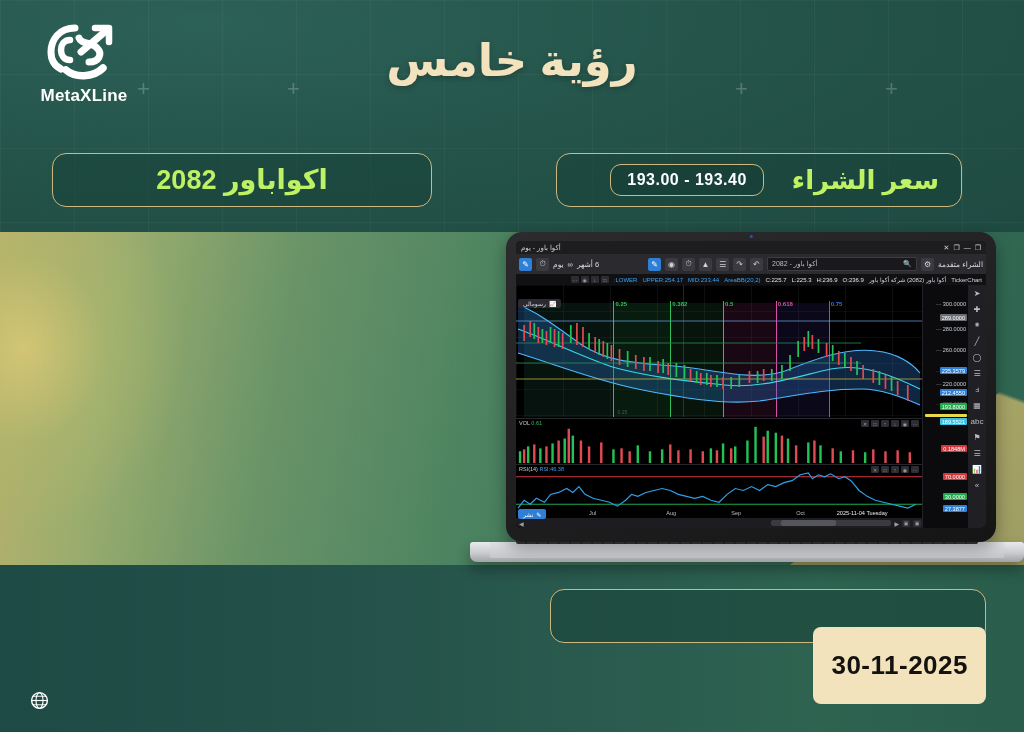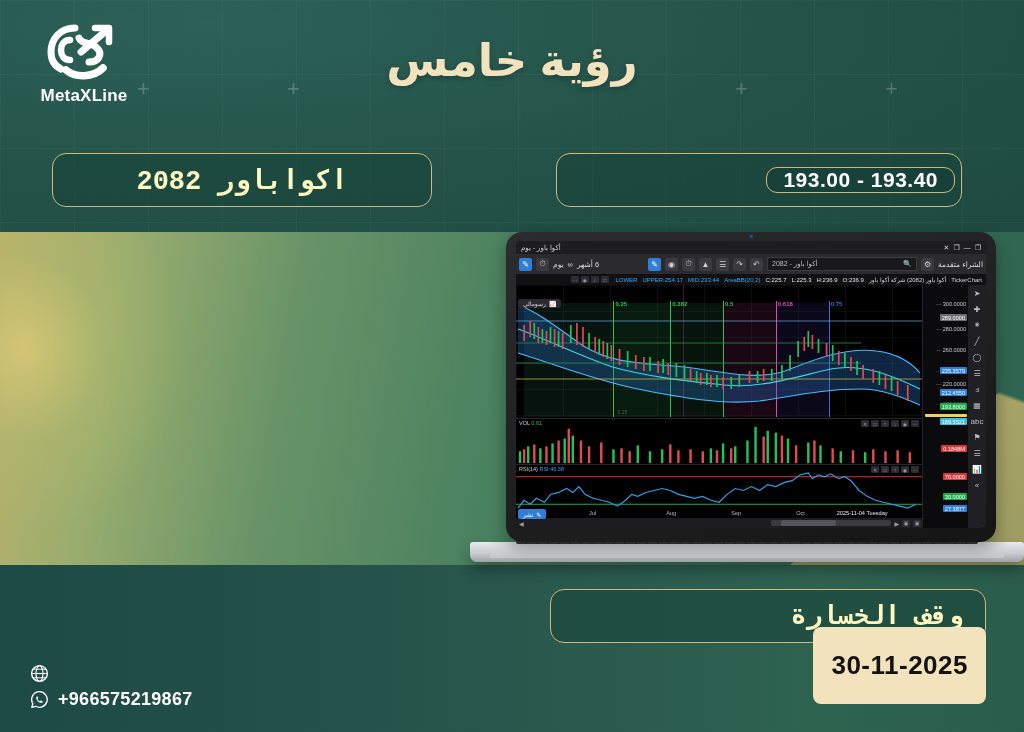--- a/index.html
+++ b/index.html
@@ -64,26 +64,26 @@
     text-shadow:0 2px 6px rgba(0,0,0,.25);
   }
 
   
   .pill{
     position:absolute; height:54px; border:1.6px solid #cdb97f; border-radius:14px;
     background:rgba(23,66,57,.55);
     display:flex; align-items:center; direction:rtl;
   }
   .pill .pl-label{
-    color:#fef9c3; font-size:26px; font-weight:bold; padding:0 22px; white-space:nowrap;font-family:Liberation Mono, monospace;
+    color:#bef264; font-size:26px; font-weight:bold; padding:0 22px; white-space:nowrap;
   }
   .pill .pl-value{
-    height:26px; margin:0 6px; border:1.4px solid #cdb97f; border-radius:11px;
+    height:32px; margin:0 6px; border:1.4px solid #cdb97f; border-radius:11px;
     display:flex; align-items:center; justify-content:center; padding:0 16px;
-    color:#fff; font-size:21px; font-weight:bold; letter-spacing:.5px;
+    color:#fff; font-size:16px; font-weight:bold; letter-spacing:.5px;
     background:rgba(20,60,52,.5); direction:ltr;
   }
   #pill-symbol{ right:592px; top:153px; width:380px; justify-content:center; }
   #pill-symbol .pl-label{ font-size:27px; }
   #pill-buy{ right:62px; top:153px; width:406px; }
   #pill-stop{ right:38px; top:589px; width:436px; }
   #pill-stop .pl-value{ font-size:26px; height:44px; }
 
   
   #targets{ position:absolute; right:60px; top:240px; width:390px; }
@@ -275,25 +275,25 @@
   <div class="logo-word">MetaXLine</div>
 </div>
 
 <div id="title">رؤية خامس</div>
 
 <div class="pill" id="pill-symbol">
   <span class="pl-label">اكواباور 2082</span>
 </div>
 
 <div class="pill" id="pill-buy">
+  <span class="pl-label">سعر الشراء</span>
   <span class="pl-value">193.00 - 193.40</span>
 </div>
 
 <div class="pill" id="pill-stop">
-  <span class="pl-label">وقف الخسارة</span>
 </div>
 
 <div id="targets">
   <div class="trow">
     <span class="tlabel">هدف أول</span>
     <span class="tsep"></span>
     <span class="tvalue">197.50</span>
   </div>
   <div class="trow">
     <span class="tlabel">هدف ثاني</span>
@@ -340,27 +340,20 @@
 
 <div id="footer">
   <div class="fline">
     <svg width="19" height="19" viewBox="0 0 20 20">
       <circle cx="10" cy="10" r="8.3" stroke="#fff" stroke-width="1.5" fill="none"></circle>
       <ellipse cx="10" cy="10" rx="3.7" ry="8.3" stroke="#fff" stroke-width="1.2" fill="none"></ellipse>
       <line x1="1.7" y1="10" x2="18.3" y2="10" stroke="#fff" stroke-width="1.2"></line>
       <line x1="3" y1="5.5" x2="17" y2="5.5" stroke="#fff" stroke-width="1"></line>
       <line x1="3" y1="14.5" x2="17" y2="14.5" stroke="#fff" stroke-width="1"></line>
     </svg>
-  </div>
-  <div class="fline">
-    <svg width="19" height="19" viewBox="0 0 20 20">
-      <path d="M10 1.8a8.2 8.2 0 0 0-7 12.5L1.9 18.2l4-1.05A8.2 8.2 0 1 0 10 1.8z" stroke="#fff" stroke-width="1.4" fill="none" stroke-linejoin="round"></path>
-      <path d="M7.2 6.6c.3-.1.6 0 .8.4l.6 1.2c.1.3 0 .5-.2.7l-.4.4c-.1.2-.1.3 0 .5.5.9 1.3 1.6 2.2 2 .2.1.4.1.5-.1l.4-.45c.2-.2.45-.25.7-.13l1.2.6c.35.2.45.5.35.8-.2.6-.85 1.05-1.6 1-2.6-.25-5-2.6-5.2-5.2-.05-.75.35-1.4 1-1.6z" fill="#fff"></path>
-    </svg>
-    <span class="ftxt">+966575219867</span>
   </div>
 </div>
 
 <div id="date-badge">30-11-2025</div>
 
 <div id="laptop">
   <div class="base"></div>
   <div class="palmrest"></div>
   <div class="kb"></div>
 

